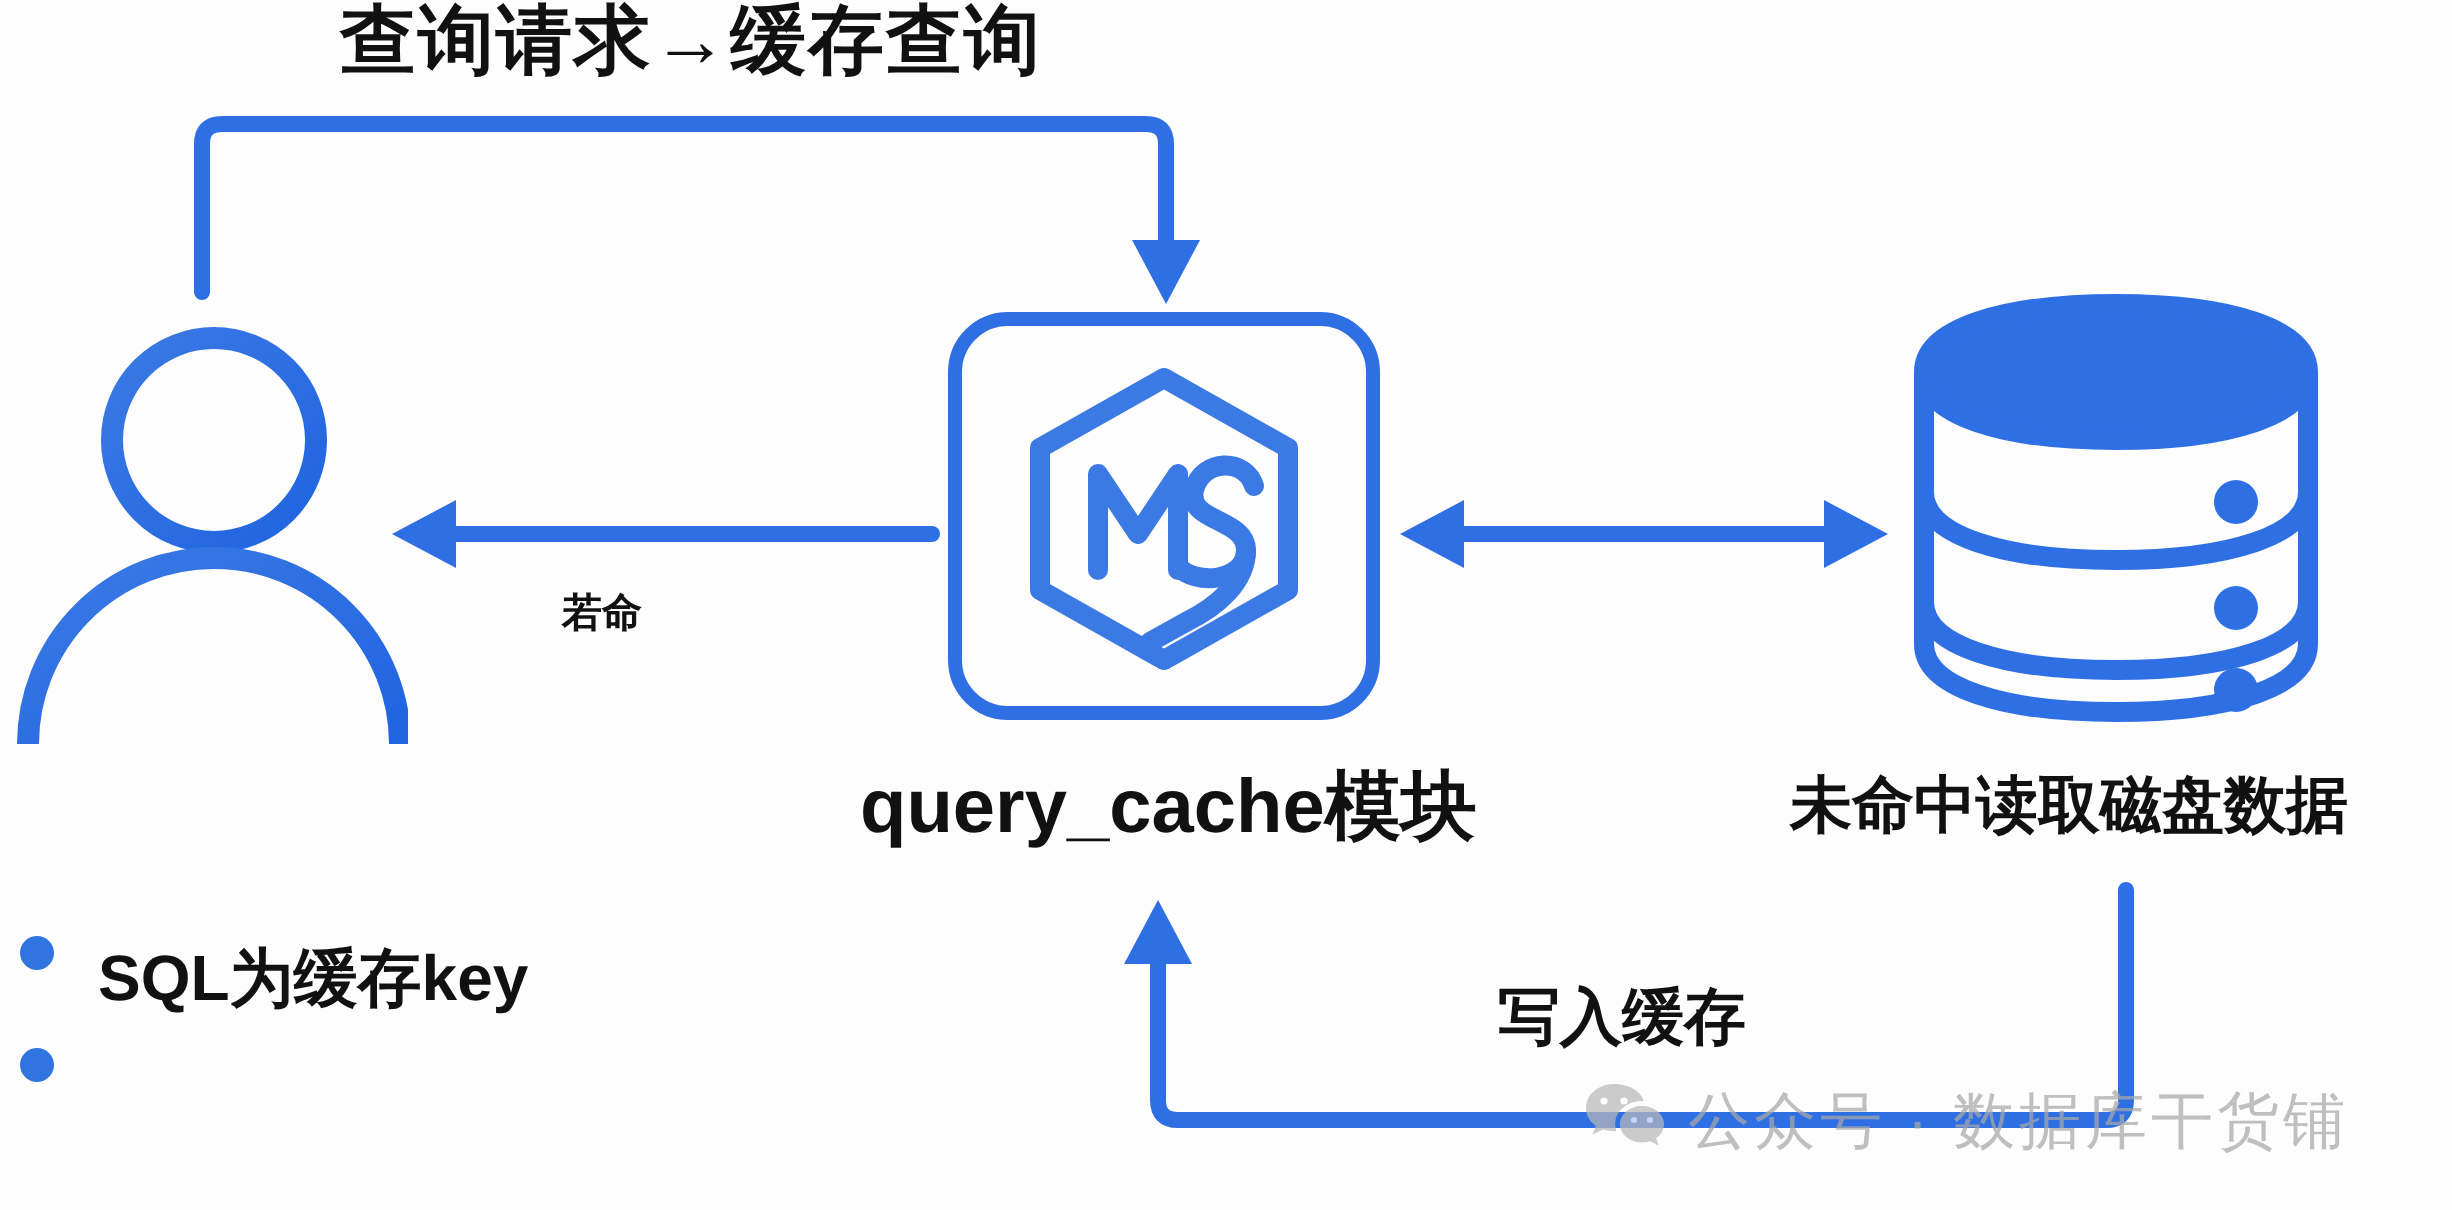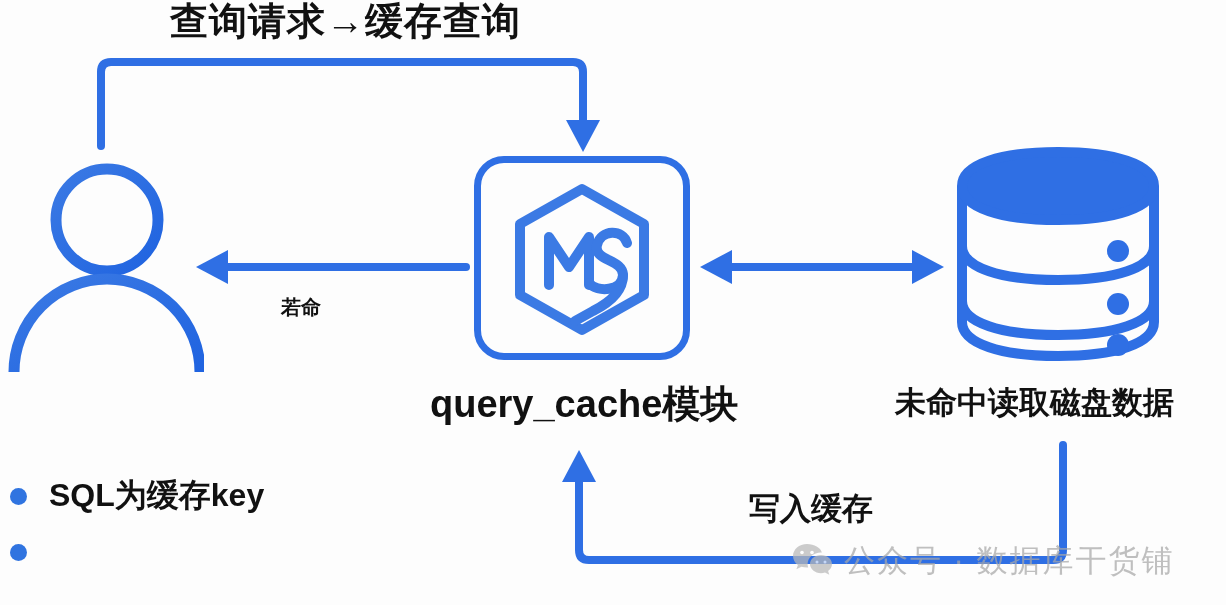--- a/index.html
+++ b/index.html
@@ -109,21 +109,20 @@
   }
 
   
   #bullets {
     position: absolute;
     left: 10px;
     top: 468px;
   }
   .bullet-row {
     display: flex;
-    align-items: center;
     height: 56px;
   }
   .bullet-dot {
     width: 17px;
     height: 17px;
     border-radius: 50%;
     background: #3074e0;
     margin-right: 22px;
     flex: none;
   }
@@ -133,21 +132,20 @@
     color: #111111;
     white-space: nowrap;
   }
 
   
   #watermark {
     position: absolute;
     left: 792px;
     top: 540px;
     display: flex;
-    align-items: center;
     opacity: 0.72;
   }
   #watermark .wm-text {
     font-size: 31px;
     color: #a8a8a8;
     white-space: nowrap;
     margin-left: 12px;
     letter-spacing: 2px;
   }
 </style>

